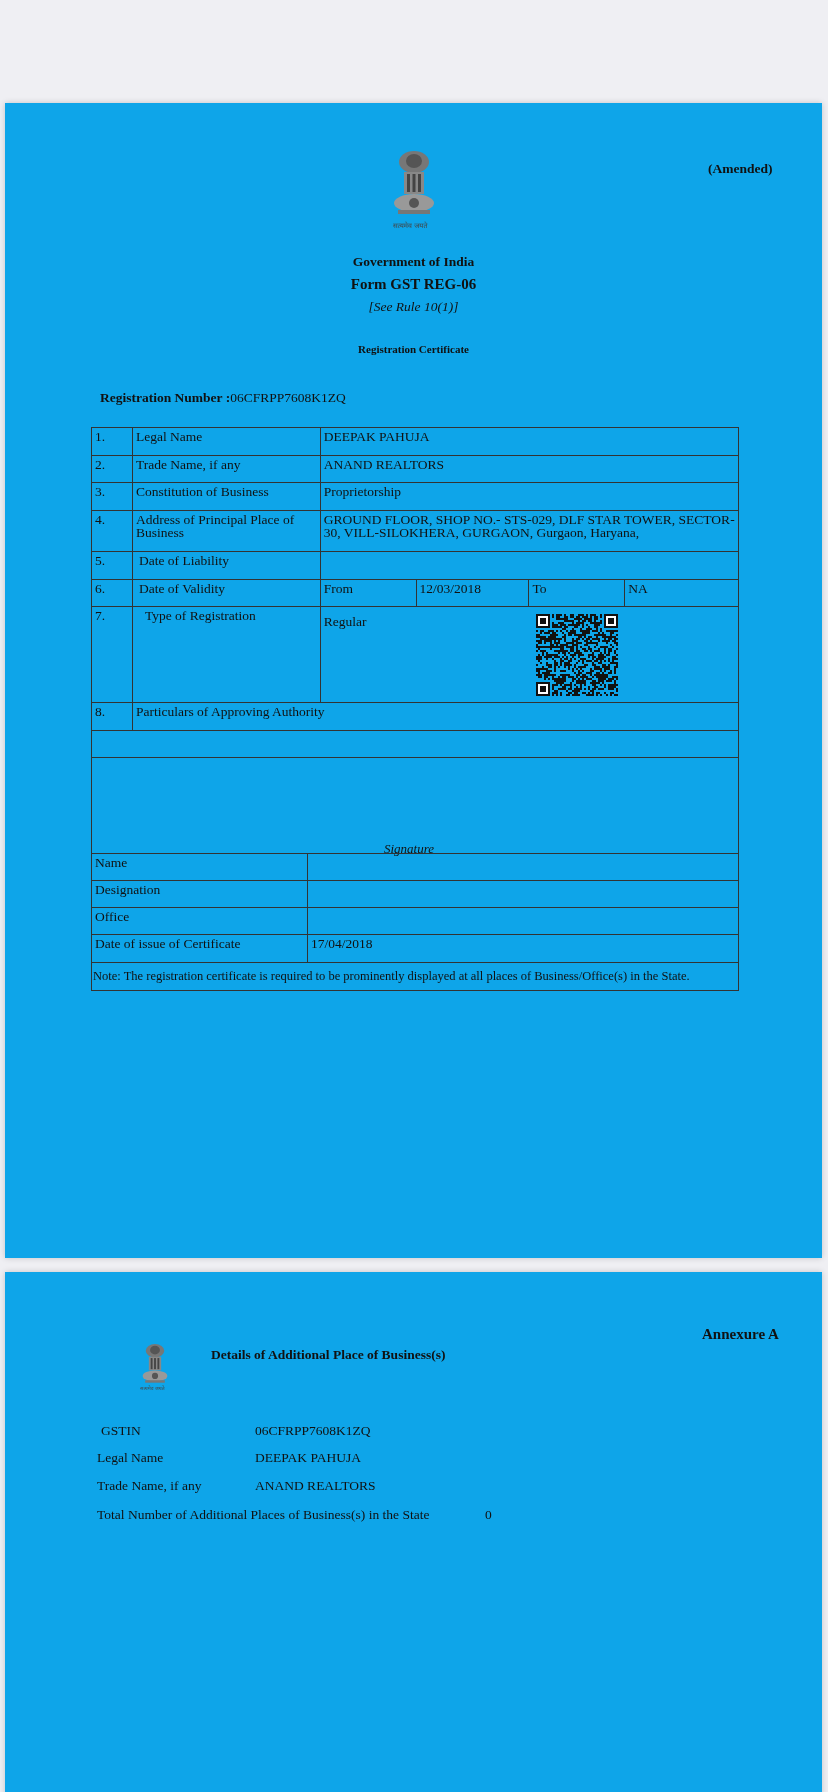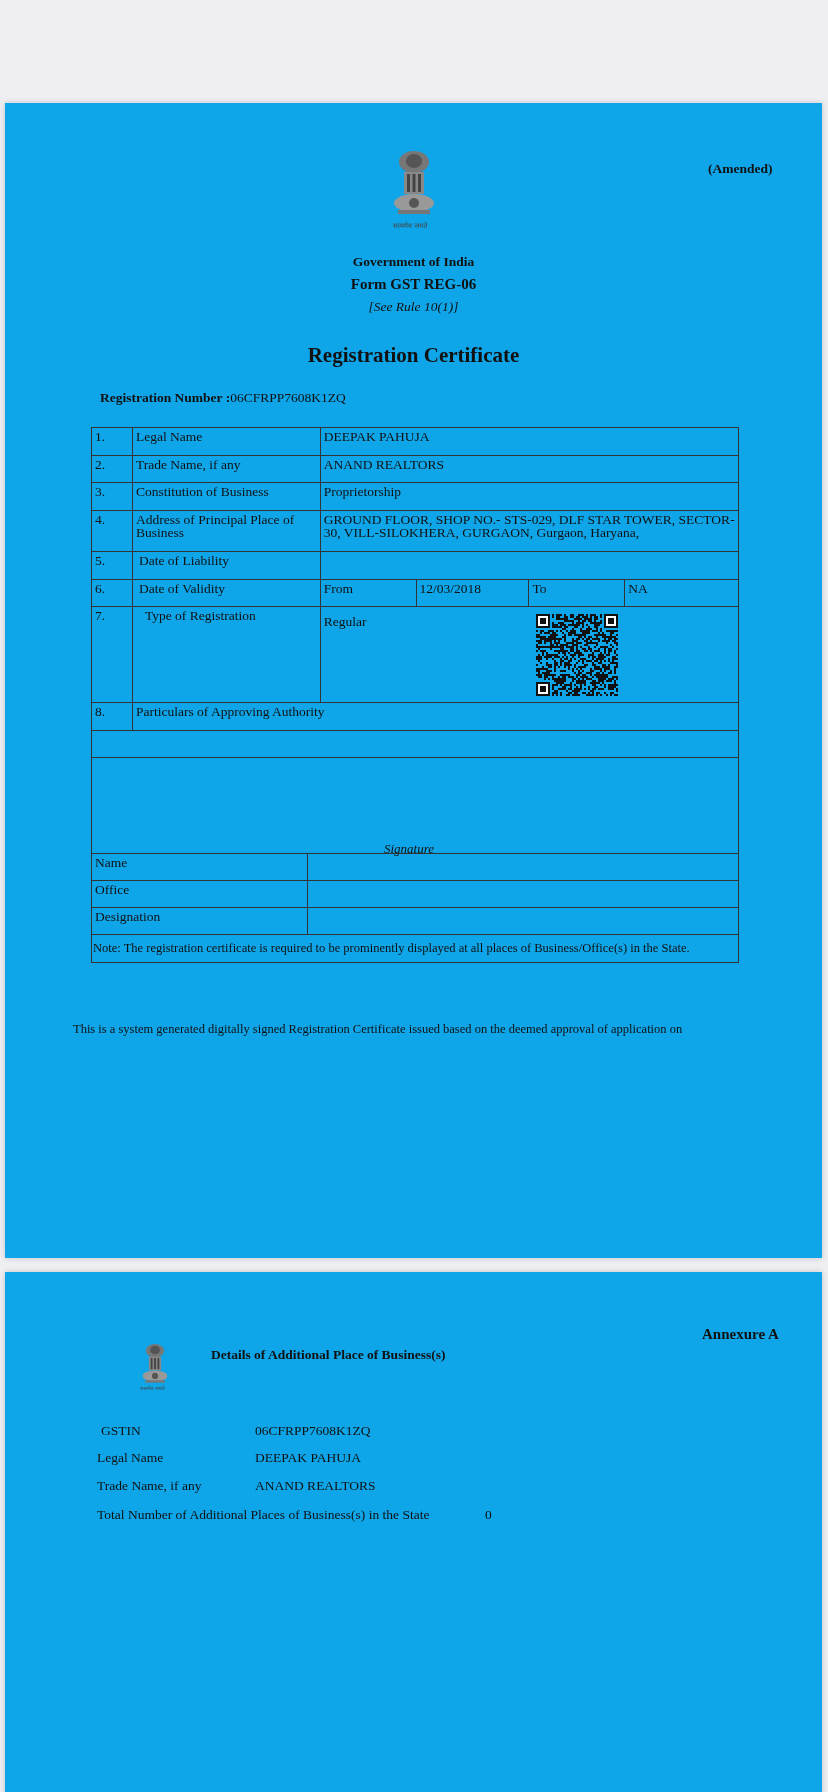--- a/index.html
+++ b/index.html
@@ -52,21 +52,21 @@
       <ellipse cx="26" cy="55" rx="20" ry="9" fill="#999"></ellipse>
       <circle cx="26" cy="55" r="5" fill="#555"></circle>
       <rect x="10" y="62" width="32" height="4" fill="#777"></rect>
     </svg>
   </div>
   <div class="emblem-caption" style="left:388px; top:118px; font-size:7px;">सत्यमेव जयते</div>
 
   <div class="abs bold" style="left:0; width:817px; text-align:center; top:151px; font-size:13.5px;">Government of India</div>
   <div class="abs bold" style="left:0; width:817px; text-align:center; top:173px; font-size:15px;">Form GST REG-06</div>
   <div class="abs" style="left:0; width:817px; text-align:center; top:196px; font-size:13.5px; font-style:italic;">[See Rule 10(1)]</div>
-  <div class="abs bold" style="left:0; width:817px; text-align:center; top:240px; font-size:21px;">Registration Certificate</div>
+  <div class="abs bold" style="left:0; width:817px; text-align:center; top:240px; font-size:11px;">Registration Certificate</div>
 
   <div class="abs" style="left:95px; top:287px; font-size:13.5px;">
     <span class="bold">Registration Number :</span><span>06CFRPP7608K1ZQ</span>
   </div>
 
   <table class="cert">
     <colgroup>
       <col style="width:41px">
         <col style="width:188px">
         <col style="width:96px">
@@ -132,26 +132,30 @@
     <colgroup>
         <col style="width:216px">
         <col>
       </colgroup>
     <tbody>
         <tr style="height:27px">
       <td>Name</td>
       <td></td>
     </tr>
     <tr style="height:27px">
+      <td>Designation</td>
+      <td></td>
+    </tr>
+    <tr style="height:27px">
       <td>Office</td>
       <td></td>
     </tr>
-    <tr style="height:27px">
-      <td>Designation</td>
-      <td></td>
+    <tr style="height:28px">
+      <td>Date of issue of Certificate</td>
+      <td>17/04/2018</td>
     </tr>
     <tr style="height:28px">
       <td colspan="2" class="note" style="padding:3px 1px; vertical-align:middle;">Note: The registration certificate is required to be prominently displayed at all places of Business/Office(s) in the State.</td>
     </tr>
   </tbody>
     </table>
 
   <div class="qr" style="left:531px; top:511px;">
     <svg id="qr-svg" width="82" height="82" viewBox="0 0 41 41">
         <rect x="8" y="0" width="1" height="1" fill="#111"></rect>
@@ -952,21 +956,20 @@
         <rect x="2" y="2" width="3" height="3" fill="#111"></rect>
         <rect x="34" y="0" width="7" height="7" fill="#111"></rect>
         <rect x="35" y="1" width="5" height="5" fill="#fff"></rect>
         <rect x="36" y="2" width="3" height="3" fill="#111"></rect>
         <rect x="0" y="34" width="7" height="7" fill="#111"></rect>
         <rect x="1" y="35" width="5" height="5" fill="#fff"></rect>
         <rect x="2" y="36" width="3" height="3" fill="#111"></rect>
       </svg>
   </div>
 
-  <div class="abs" style="left:68px; top:919px; font-size:12.5px; white-space:nowrap;">This is a system generated digitally signed Registration Certificate issued based on the deemed approval of application on</div>
 </div>
 
 <div class="page" id="page2">
   <div class="abs bold" style="left:697px; top:54px; font-size:15px;">Annexure A</div>
 
   <div class="emblem" style="left:134px; top:70px;">
     <svg width="32" height="42" viewBox="0 0 52 68">
       <ellipse cx="26" cy="14" rx="15" ry="11" fill="#777"></ellipse>
       <ellipse cx="26" cy="13" rx="8" ry="7" fill="#555"></ellipse>
       <rect x="16" y="24" width="20" height="22" fill="#888"></rect>

